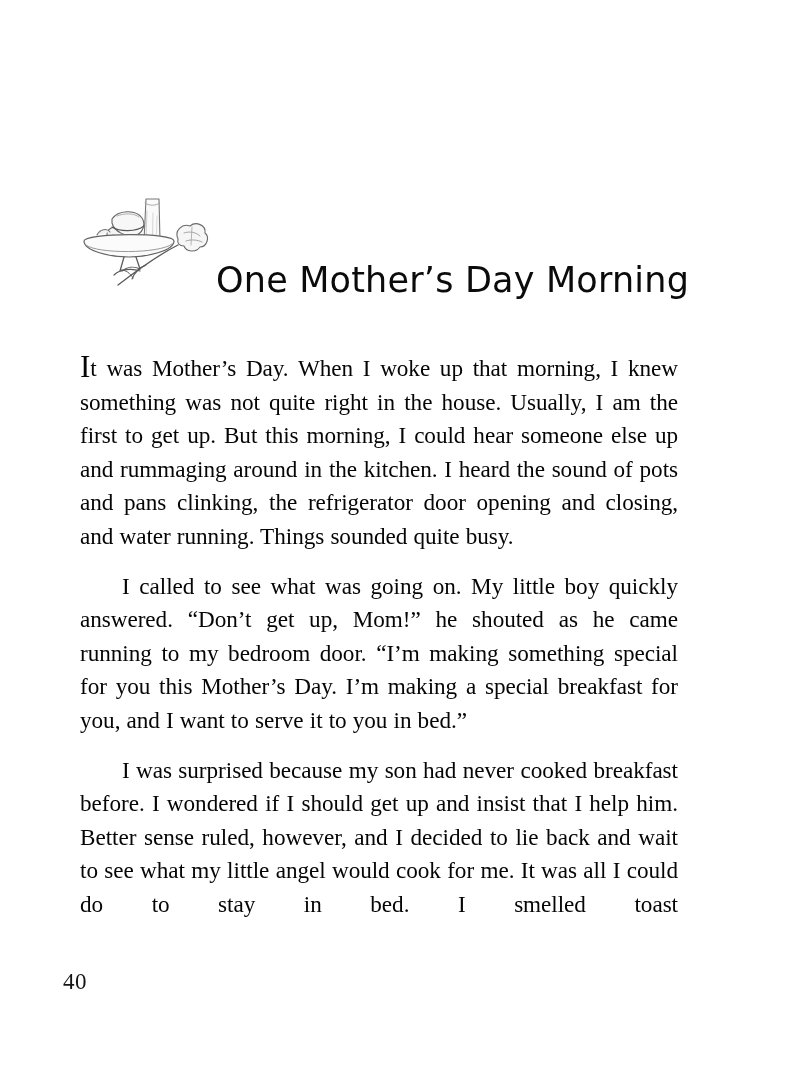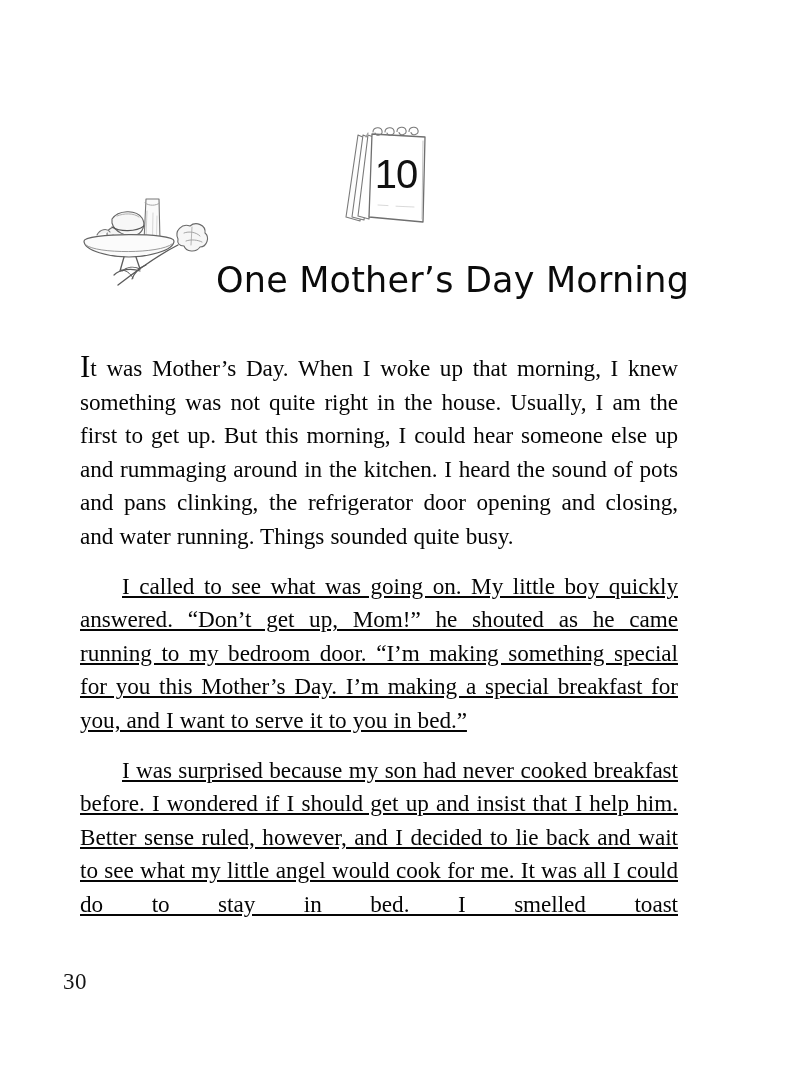--- a/index.html
+++ b/index.html
@@ -86,21 +86,21 @@
   .para {
     margin: 16px;
     font-size: 23.2px;
     line-height: 33.6px;
     text-align: justify;
     text-align-last: left;
     color: #050505;
     letter-spacing: -0.05px;
     word-spacing: 0.4px;
   }
-  .para.indent { text-indent: 42px; text-decoration: underline; }
+  .para.indent { text-indent: 42px; }
   .para.last-just { text-align: justify; text-align-last: justify; }
 
   .raised-cap {
     font-size: 31px;
     line-height: 0;
     vertical-align: -1px;
   }
 
   
   .folio {
@@ -127,45 +127,20 @@
     user-select: none;
   }
 </style>
 </head>
 <body>
 
 <div class="page">
 
   <div class="chapter-header">
 
-    <div class="calendar-illus">
-      <svg viewBox="0 0 112 120" xmlns="http://www.w3.org/2000/svg">
-        <g fill="none" stroke="#7a7a7a" stroke-width="1.1" stroke-linecap="round" stroke-linejoin="round">
-
-          <path d="M30 22 L18 104 L32 108 L44 28 Z" fill="#fdfdfd"></path>
-          <path d="M35 22 L24 104 L36 107 L47 27 Z" fill="#ffffff"></path>
-          <path d="M40 22 L30 103 L41 106 L51 26 Z" fill="#ffffff"></path>
-
-          <path d="M44 21 L41 104 L95 109 L97 24 Z" fill="#ffffff" stroke="#6f6f6f" stroke-width="1.3"></path>
-
-          <path d="M95 28 L94 106" stroke="#b4b4b4" stroke-width="0.8"></path>
-
-          <path d="M50 92 L60 92.6" stroke="#cfcfcf" stroke-width="0.8"></path>
-          <path d="M68 93.2 L86 94" stroke="#cfcfcf" stroke-width="0.8"></path>
-
-          <path d="M45 19 c0-5 8-6 9-1 c1 4 -6 6 -7 2"></path>
-          <path d="M57 19 c0-5 8-6 9-1 c1 4 -6 6 -7 2"></path>
-          <path d="M69 18.5 c0-5 8-6 9-1 c1 4 -6 6 -7 2"></path>
-          <path d="M81 18.5 c0-5 8-6 9-1 c1 4 -6 6 -7 2"></path>
-
-          <path d="M38 24 L40 20" stroke="#9a9a9a"></path>
-        </g>
-        <text class="cal-number" x="68" y="75" text-anchor="middle">10</text>
-      </svg>
-    </div>
 
     <div class="tray-illus">
       <svg viewBox="0 0 146 118" xmlns="http://www.w3.org/2000/svg">
         <g fill="none" stroke="#6d6d6d" stroke-width="1.1" stroke-linecap="round" stroke-linejoin="round">
 
           <path d="M72 16 L70 58 C70 62 86 62 86 58 L85 16 Z" fill="#fafafa" stroke="#767676"></path>
           <path d="M71 20 C75 23 82 23 85.5 20" stroke="#9d9d9d" stroke-width="0.9"></path>
           <path d="M73 28 L72 55" stroke="#c2c2c2" stroke-width="0.8"></path>
           <path d="M79 30 L78.5 55" stroke="#cccccc" stroke-width="0.8"></path>
           <path d="M83 33 L82.5 54" stroke="#cfcfcf" stroke-width="0.8"></path>
@@ -202,16 +177,16 @@
   </div>
 
   <div class="body-text">
     <p class="para"><span class="raised-cap">I</span><span>t was Mother’s Day. When I woke up that morning, I knew something was not quite right in the house. Usually, I am the first to get up. But this morning, I could hear someone else up and rummaging around in the kitchen. I heard the sound of pots and pans clinking, the refrigerator door opening and closing, and water running. Things sounded quite busy.</span></p>
 
     <p class="para indent">I called to see what was going on. My little boy quickly answered. “Don’t get up, Mom!” he shouted as he came running to my bedroom door. “I’m making something special for you this Mother’s Day. I’m making a special breakfast for you, and I want to serve it to you in bed.”</p>
 
     <p class="para indent last-just">I was surprised because my son had never cooked breakfast before. I wondered if I should get up and insist that I help him. Better sense ruled, however, and I decided to lie back and wait to see what my little angel would cook for me. It was all I could do to stay in bed. I smelled toast</p>
   </div>
 
-  <div class="folio">30</div>
+  <div class="folio">40</div>
 
 
 </div>
 
 </body></html>

